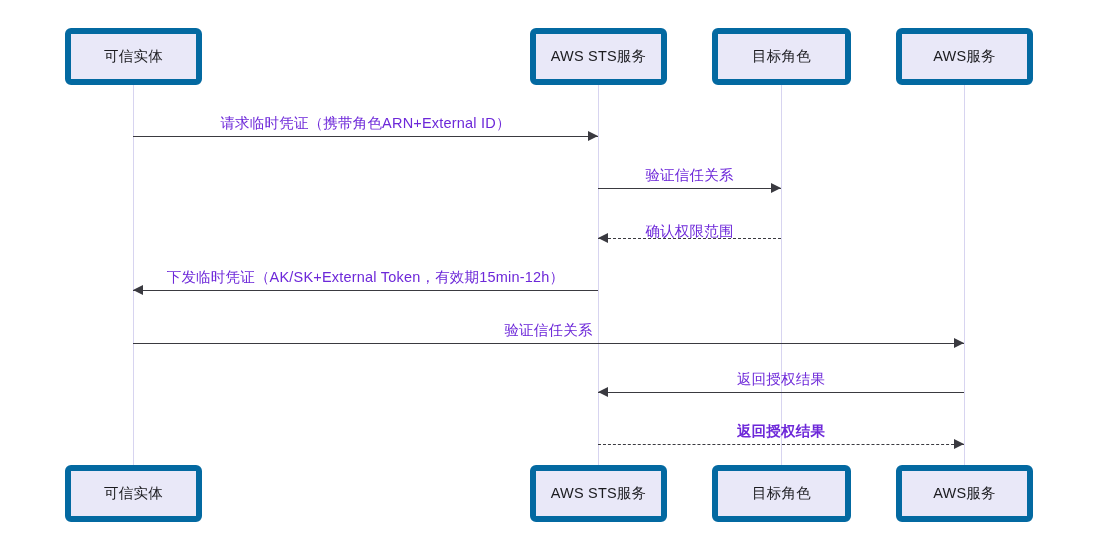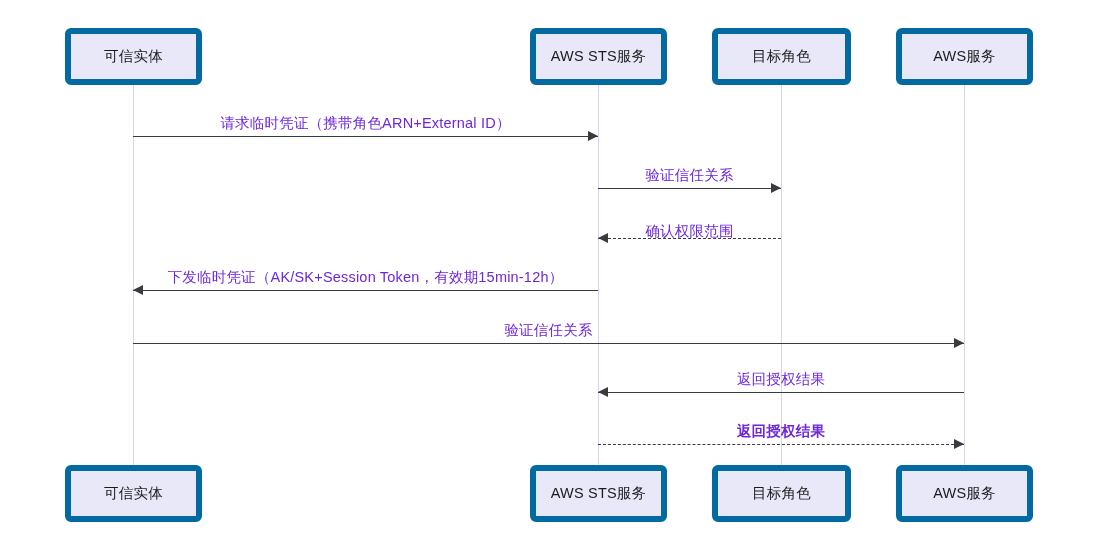--- a/index.html
+++ b/index.html
@@ -119,21 +119,21 @@
         <div class="msg-label" style="left: 689.5px; top: 166px;">验证信任关系</div>
       </div>
       <div>
         <div class="msg-line dashed" style="left: 598px; top: 238px; width: 183px;"></div>
         <div class="arrow-head left" style="top: 233.3px; left: 598px;"></div>
         <div class="msg-label" style="left: 689.5px; top: 216px; margin-top: 6px;">确认权限范围</div>
       </div>
       <div>
         <div class="msg-line" style="left: 133px; top: 290px; width: 465px;"></div>
         <div class="arrow-head left" style="top: 285.3px; left: 133px;"></div>
-        <div class="msg-label" style="left: 365.5px; top: 268px;">下发临时凭证（AK/SK+Session Token，有效期15min-12h）</div>
+        <div class="msg-label" style="left: 365.5px; top: 268px;">下发临时凭证（AK/SK+External Token，有效期15min-12h）</div>
       </div>
       <div>
         <div class="msg-line" style="left: 133px; top: 343px; width: 831px;"></div>
         <div class="arrow-head right" style="top: 338.3px; left: 954px;"></div>
         <div class="msg-label" style="left: 548.5px; top: 321px;">验证信任关系</div>
       </div>
       <div>
         <div class="msg-line" style="left: 598px; top: 392px; width: 366px;"></div>
         <div class="arrow-head left" style="top: 387.3px; left: 598px;"></div>
         <div class="msg-label" style="left: 781px; top: 370px;">返回授权结果</div>

